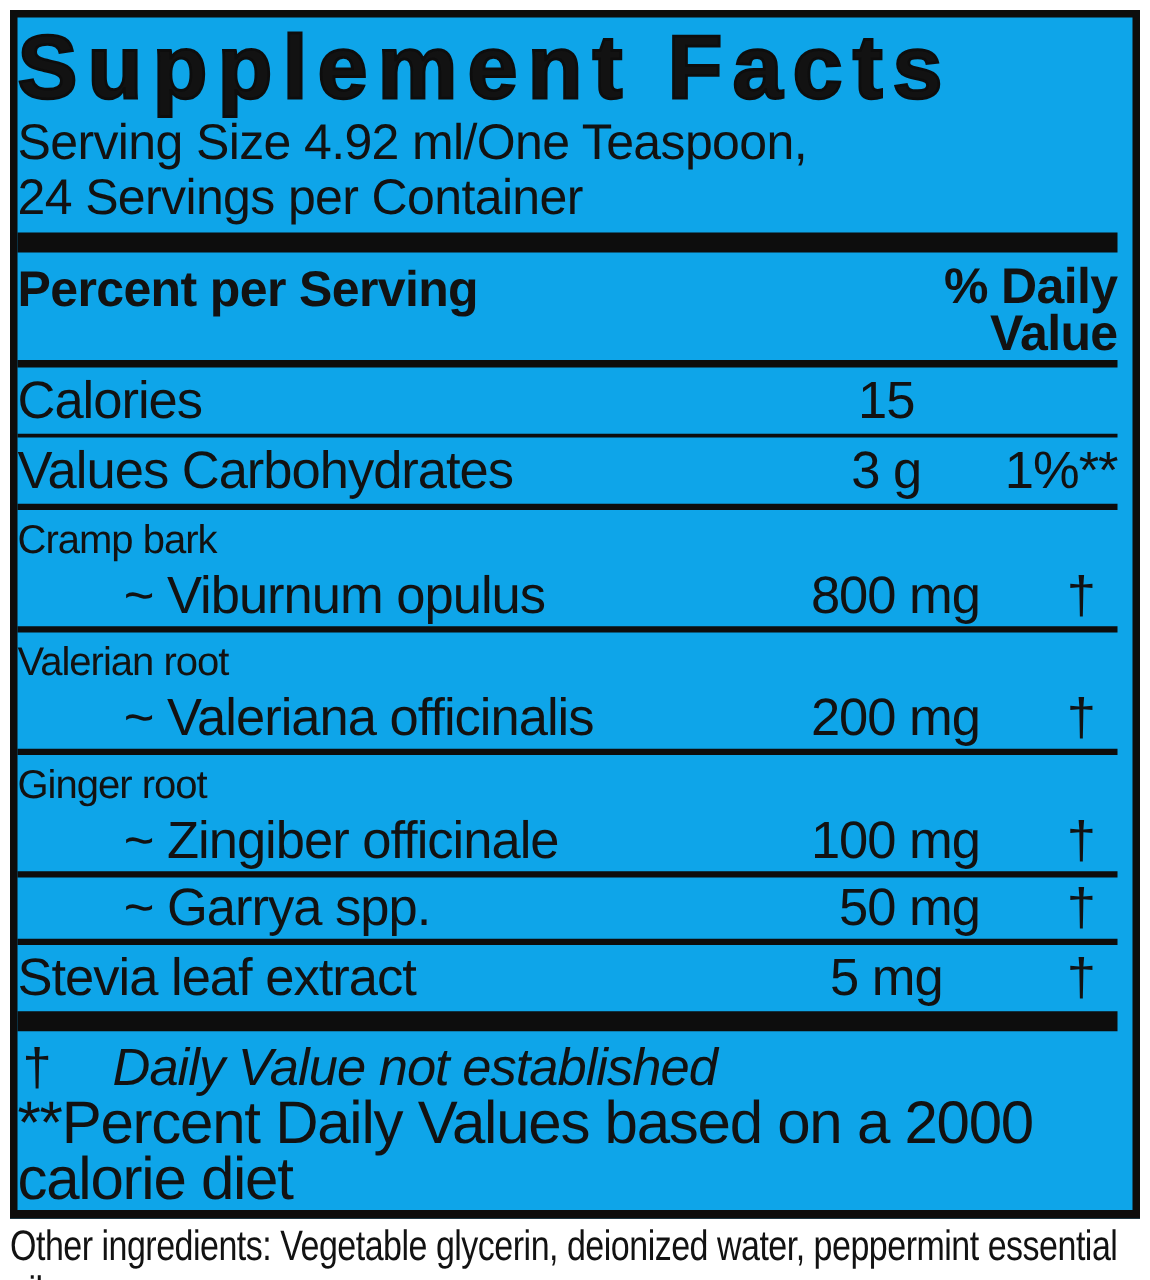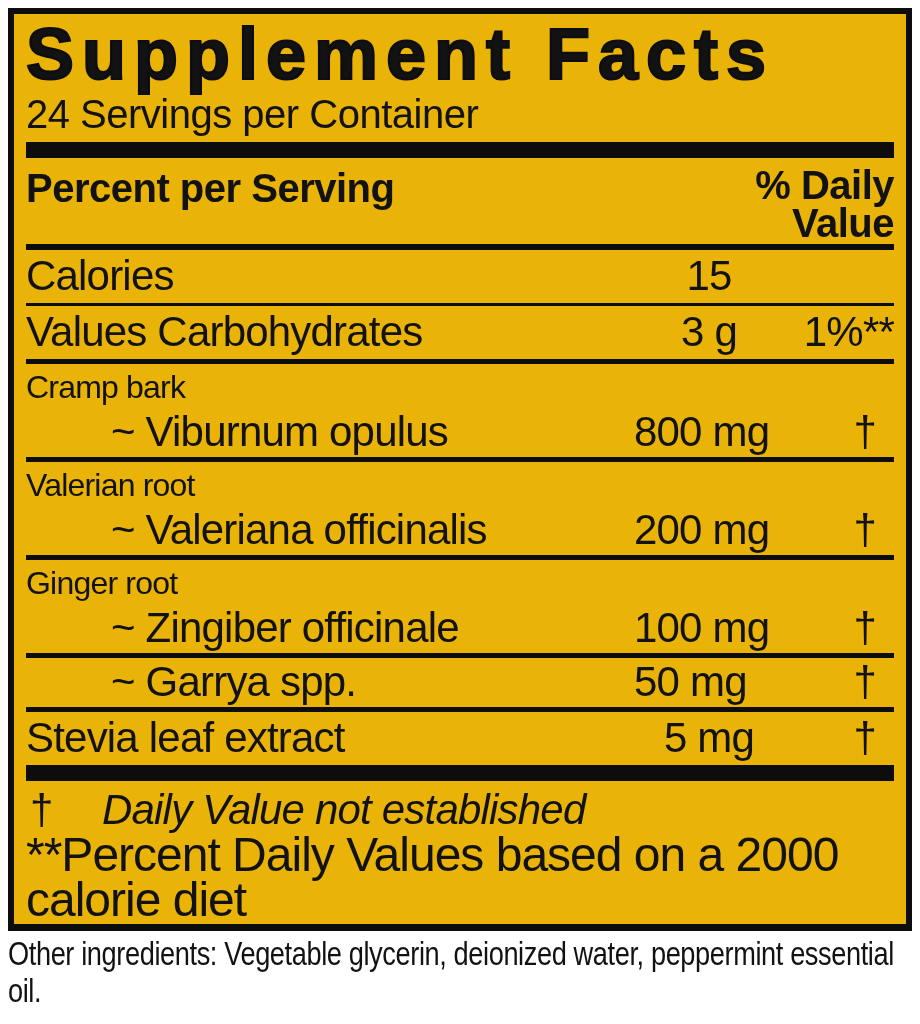--- a/index.html
+++ b/index.html
@@ -11,22 +11,22 @@
     background: #ffffff;
     font-family: "Liberation Sans", sans-serif;
     color: #121212;
   }
   .facts-box {
     box-sizing: border-box;
     margin: 8px 8px 0 8px;
     width: 904px;
     border: 6px solid #0d0d0d;
     border-bottom-width: 7px;
-    padding: 2px 12px 2px 12px;
-    background: #eab308;
+    padding: 2px 12px 2px 0;
+    background: #0ea5e9;
   }
   .title {
     font-size: 72px;
     line-height: 76px;
     font-weight: bold;
     letter-spacing: 8px;
     -webkit-text-stroke: 2.2px #0d0d0d;
     white-space: nowrap;
     margin: 0;
   }
@@ -83,21 +83,21 @@
     letter-spacing: -0.8px;
   }
   .group .g-sub {
     display: flex;
     align-items: baseline;
     font-size: 42px;
     line-height: 45px;
     letter-spacing: -0.8px;
   }
   .group .g-sub .latin { flex: 1; padding-left: 85px; }
-  .group .g-sub .amount { width: 150px; text-align: left; white-space: nowrap; }
+  .group .g-sub .amount { width: 150px; text-align: right; white-space: nowrap; }
   .group .g-sub .dv { width: 110px; text-align: right; white-space: nowrap; }
   .footnote1 {
     display: flex;
     font-size: 42px;
     line-height: 45px;
     letter-spacing: -0.8px;
     padding-top: 6px;
   }
   .footnote1 .fn-dag { width: 72px; padding-left: 4px; }
   .footnote1 .fn-text { flex: 1; font-style: italic; }
@@ -120,20 +120,21 @@
   }
 </style>
 </head>
 <body>
 
 <div class="facts-box">
 
   <div class="title">Supplement Facts</div>
 
   <div class="serving-block">
+    <div class="serving-line">Serving Size 4.92 ml/One Teaspoon,</div>
     <div class="serving-line">24 Servings per Container</div>
   </div>
 
   <div class="bar"></div>
 
   <div class="header-row">
     <div class="amt-head">Percent per Serving</div>
     <div class="dv-head">% Daily Value</div>
   </div>
 

